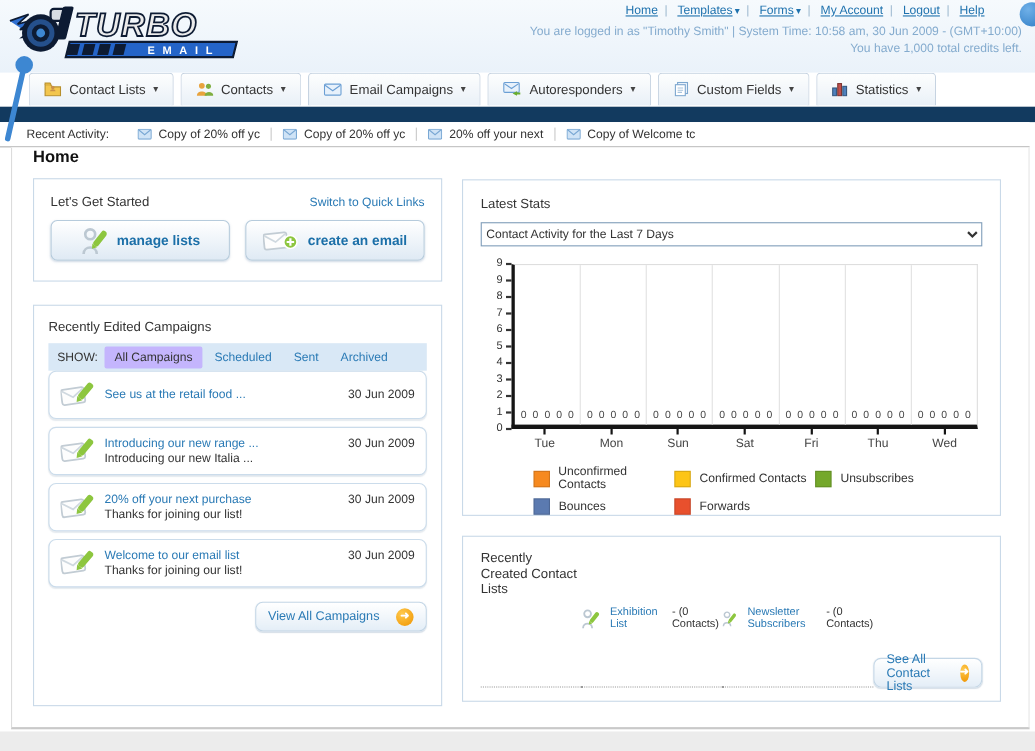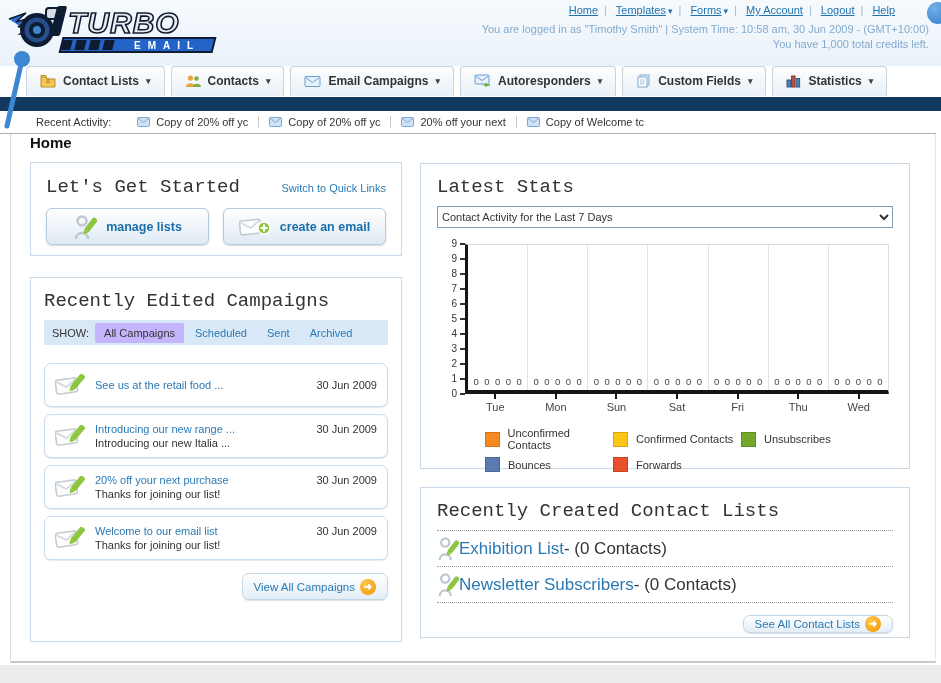--- a/index.html
+++ b/index.html
@@ -13,74 +13,74 @@
   .top-nav { position:absolute; top:4px; right:46px; font-size:11px; color:#8fb3d1; }
   .top-nav a { color:#1f72ae; text-decoration:underline; cursor:pointer; }
   .top-nav .sep { color:#9db8cf; margin:0 6px; }
   .top-nav .caret { color:#1f72ae; font-size:9px; text-decoration:none; display:inline-block; margin-left:2px;}
   .sys-info { position:absolute; top:22px; right:12px; text-align:right; font-size:11px; color:#84abce; line-height:15px; }
   .blue-ball { position:absolute; right:-8px; top:2px; width:22px; height:22px; border-radius:50%;
     background:radial-gradient(circle at 35% 30%, #6fb0e8, #2f7cc4); }
   .pin { position:absolute; left:2px; top:50px; z-index:5; }
 
   
-  .tabs { position:absolute; left:26px; top:66px; display:flex; gap:6px; align-items:flex-end;font-weight:bold; }
+  .tabs { position:absolute; left:26px; top:66px; display:flex; gap:6px; align-items:flex-end; }
   .tab { display:flex; align-items:center; gap:7px; padding:7px 13px 8px;
     background:linear-gradient(#fdfefe,#e9f0f7); border:1px solid #c6d3e1; border-bottom:none;
     border-radius:4px 4px 0 0; font-size:12px; color:#333; cursor:pointer; }
   .tab .caret { color:#444; font-size:9px; }
   .navy-bar { position:absolute; left:0; top:97px; width:941px; height:14px; background:#123a5f; }
 
   
   .activity-bar { position:absolute; left:0; top:111px; width:936px; height:23px; background:#fff;
-    border-bottom:1px solid #aeaeae; display:flex; align-items:center; padding-left:36px; font-size:11px; color:#333; }
+    border-bottom:1px solid #aeaeae; display:flex; align-items:center; padding-left:24px; font-size:11px; color:#333; }
   .activity-label { margin-right:16px; }
   .activity-item { display:flex; align-items:center; gap:6px; padding:0 10px; border-right:1px solid #c9c9c9;
     color:#333; cursor:pointer; white-space:nowrap; }
   .activity-item:last-of-type { border-right:none; }
 
   
   .content-frame { position:absolute; left:10px; top:134px; width:926px; height:529px; background:#fff;
     border-left:1px solid #dcdcdc; border-right:1px solid #e6e6e6; border-bottom:2px solid #c9c9c9; }
   .footer-band { position:absolute; left:0; top:665px; width:941px; height:18px; background:#ececec; }
 
   .page-title { position:absolute; left:30px; top:134px; font-size:15px; font-weight:bold; color:#111; }
 
   .panel { position:absolute; background:#fff; border:1px solid #c9d9e8; }
-  .panel-title { font-size:19px; color:#333;font-family:Liberation Mono, monospace; }
+  .panel-title { font-size:12px; color:#333; }
 
   
   .gs-panel { left:30px; top:162px; width:372px; height:94px; padding:13px 15px 0; }
   .gs-head { display:flex; justify-content:space-between; align-items:baseline; }
   .link { color:#2a7ab5; text-decoration:none; cursor:pointer; }
   .gs-head .link { font-size:11px; }
   .gs-buttons { display:flex; gap:14px; margin-top:10px; }
   .big-btn { flex:1; height:37px; border:1px solid #b6cbdc; border-radius:6px;
     background:linear-gradient(#ffffff,#dfeaf4); box-shadow:0 1px 2px rgba(120,150,180,.35);
     display:flex; align-items:center; justify-content:center; gap:9px;
     color:#1b6fa8; font-weight:bold; font-size:12.5px; cursor:pointer; }
 
   
   .camp-panel { left:30px; top:277px; width:372px; height:365px; padding:12px 13px; display:flex; flex-direction:column; }
   .show-bar { margin-top:8px; background:#d9e8f6; height:25px; display:flex; align-items:center;
     padding:0 8px; gap:2px; font-size:11px; color:#333; }
   .show-label { margin-right:4px; }
   .filter { color:#2a7ab5; padding:4px 9px; text-decoration:none; cursor:pointer; }
   .filter.active { background:#c4b5fd; color:#333; border-radius:2px; }
-  .camp-rows { margin-top:18px; display:flex; flex-direction:column; gap:7px; }
+  .camp-rows { margin-top:0; display:flex; flex-direction:column; gap:7px; }
   .camp-row { border:1px solid #cbdceb; border-radius:7px; height:44px; display:flex; align-items:center;
     padding:0 10px; background:#fff; box-shadow:0 1px 1px rgba(150,170,190,.25); }
   .camp-text { flex:1; margin-left:10px; font-size:11px; line-height:14px; }
   .camp-line1 { display:flex; }
   .camp-title { color:#2a7ab5; cursor:pointer; flex:1; }
   .camp-date { color:#333; }
   .camp-sub { color:#333; }
   .panel-btn { height:27px; padding:0 11px; border:1px solid #c3d6e6; border-radius:7px;
     background:linear-gradient(#ffffff,#e4eef7); box-shadow:0 1px 1px rgba(120,150,180,.3);
-    display:inline-flex; gap:5px; align-items:center; color:#2a7ab5; font-size:11.5px; cursor:pointer; }
+    display:inline-flex; gap:15px; align-items:center; color:#2a7ab5; font-size:11.5px; cursor:pointer; }
   .arrow-ball { width:16px; height:16px; border-radius:50%; color:#fff; font-size:10px; line-height:16px;
     text-align:center; background:radial-gradient(circle at 35% 30%, #ffc94d, #ef9400); font-weight:bold; }
   .camp-panel .panel-btn { align-self:flex-end; margin-top:13px; }
 
   
   .stats-panel { left:420px; top:163px; width:490px; height:306px; padding:12px 16px; }
   .stats-select { margin-top:8px; width:100%; height:22px; font-size:11px; color:#333;
     border:1px solid #7f9db9; background:#fff; font-family:"Liberation Sans", sans-serif; }
   .chart-wrap { position:relative; margin-top:16px; }
   .chart-y-axis { position:absolute; left:0; top:0; width:28px; height:150px; }
@@ -94,24 +94,24 @@
   .dvals { width:100%; display:flex; justify-content:space-evenly; font-size:9.5px; color:#444; padding-bottom:3px; }
   .chart-x-labels { margin-left:28px; margin-right:4px; display:flex; }
   .xcell { flex:1; text-align:center; font-size:11px; color:#444; }
   .xtick { width:2px; height:5px; background:#151515; margin:0 auto 2px; }
   .chart-legend { margin:14px 0 0 48px; display:grid; grid-template-columns:128px 128px auto; row-gap:6px;
     font-size:11px; color:#333; }
   .lgitem { display:flex; align-items:center; gap:8px; }
   .swatch { width:15px; height:15px; display:inline-block; border:1px solid rgba(0,0,0,.15); }
 
   
-  .cl-panel { left:420px; top:487px; width:490px; height:151px; padding:12px 16px; display:flex; flex-direction:column; }
+  .cl-panel { left:420px; top:487px; width:490px; height:151px; padding:12px 16px; display:flex; flex-direction:row; }
   .cl-panel .panel-title { padding-bottom:8px; border-bottom:1px dotted #9a9a9a; }
-  .cl-row { display:flex; align-items:center; padding:4px 0; border-bottom:1px dotted #9a9a9a;
-    font-size:17px; color:#333; }
+  .cl-row { display:flex; align-items:center; gap:10px; padding:4px 0; border-bottom:1px dotted #9a9a9a;
+    font-size:10px; color:#333; }
   .cl-name { color:#2a7ab5; cursor:pointer; }
   .cl-panel .panel-btn { align-self:flex-end; margin-top:12px; }
 </style>
 </head>
 <body>
 
 <div class="page">
 
   <div class="header-band"></div>
 

